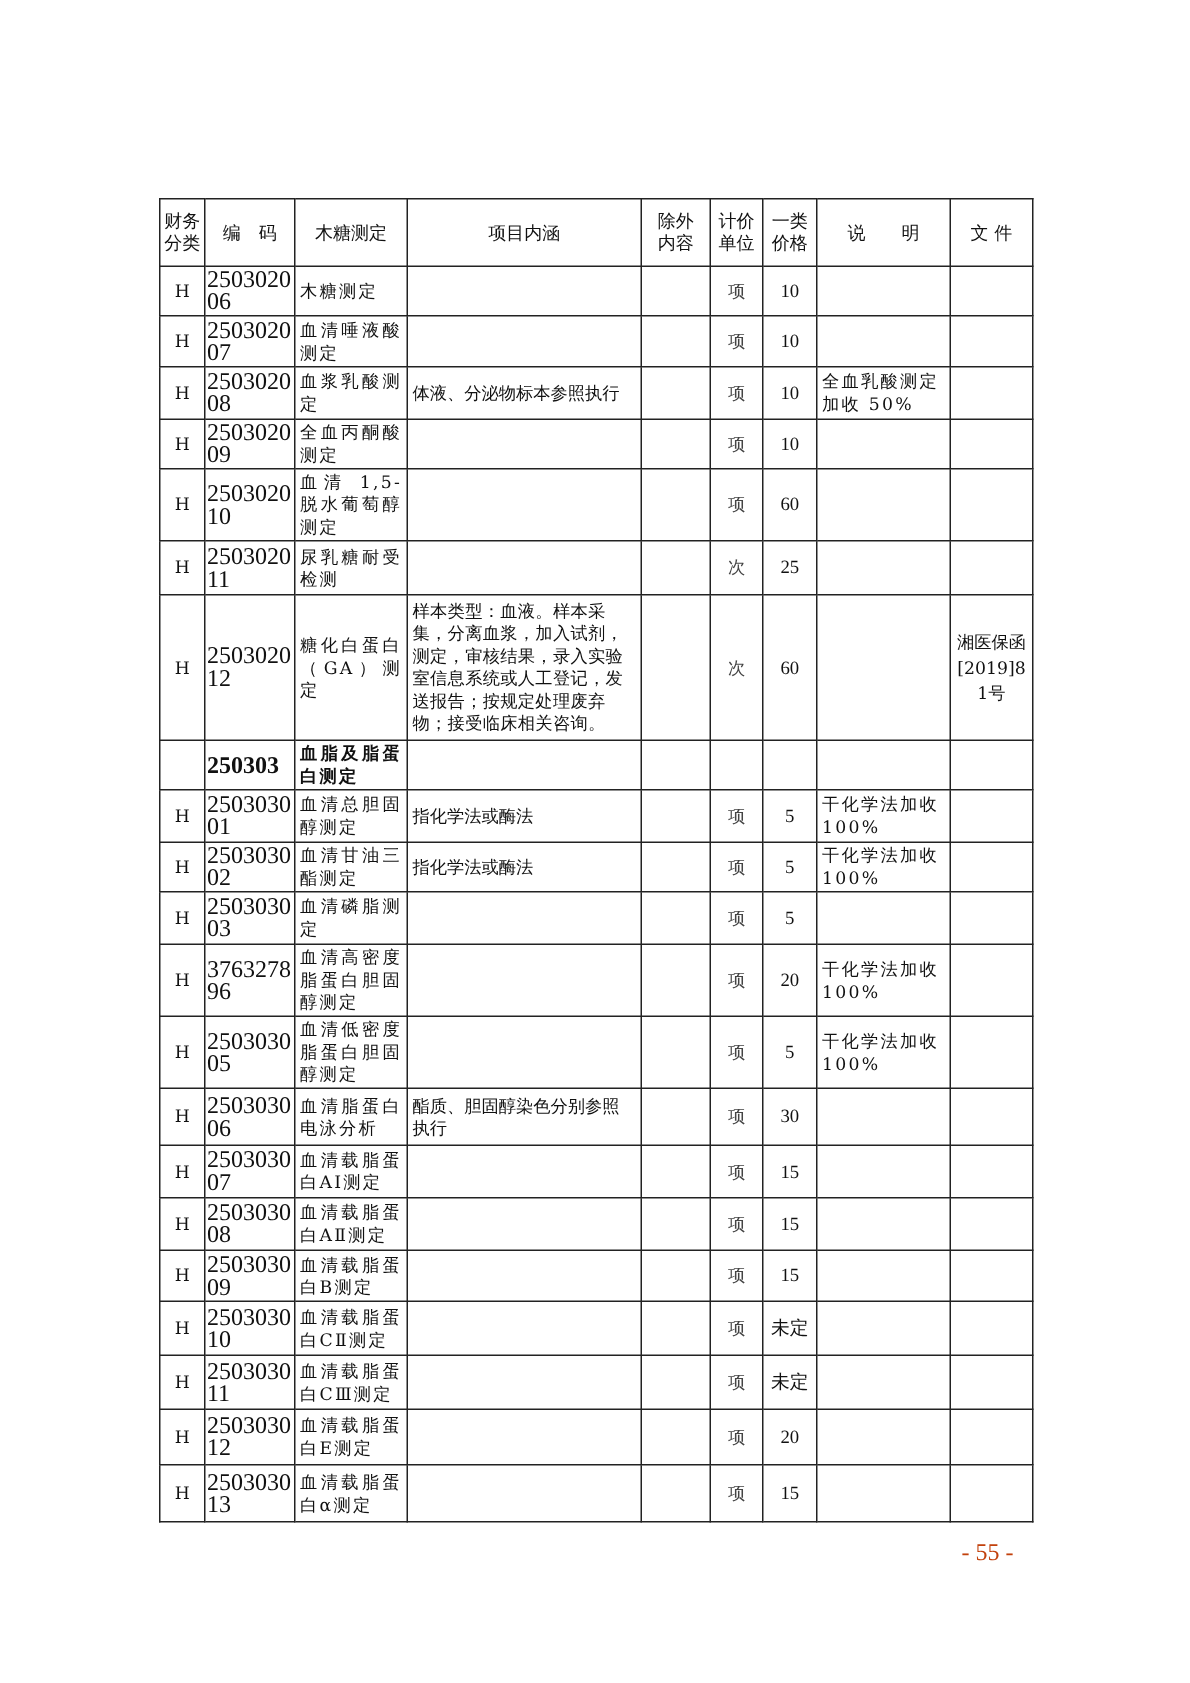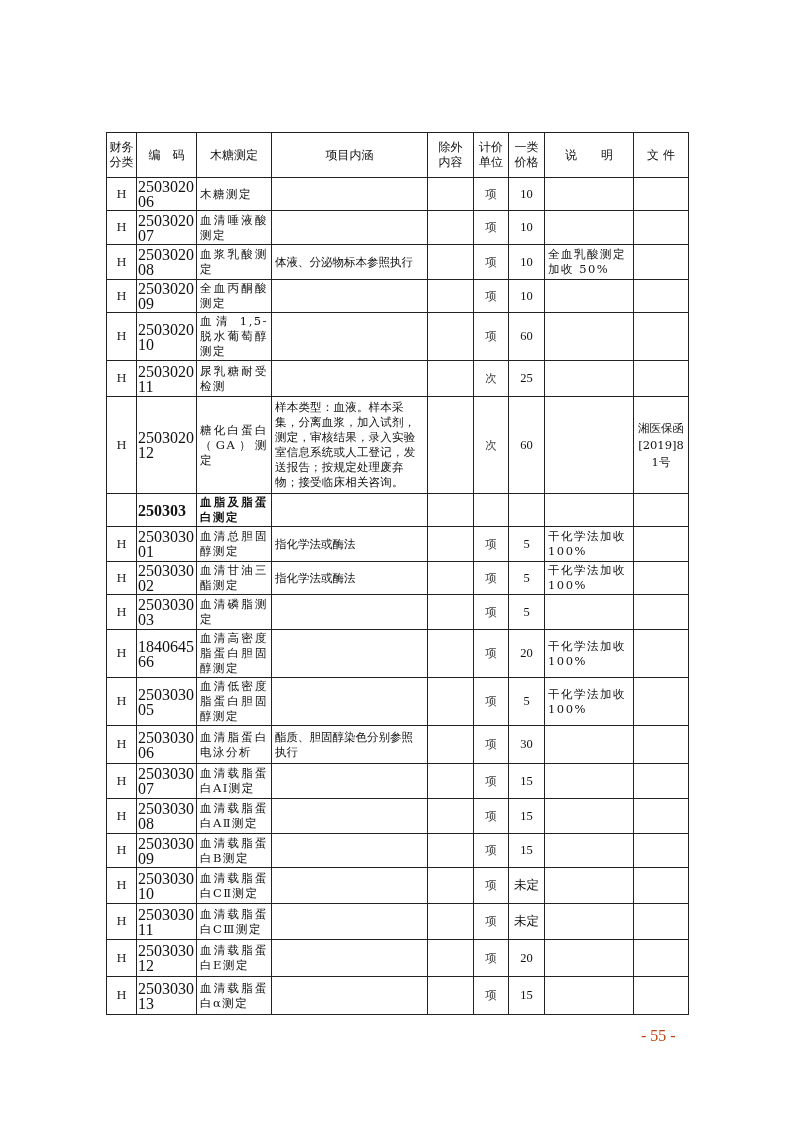--- a/index.html
+++ b/index.html
@@ -184,21 +184,21 @@
         <td class="c-name letter">血清磷脂测定</td>
         <td class="c-content"></td>
         <td class="c-excl"></td>
         <td class="c-unit">项</td>
         <td class="c-price">5</td>
         <td class="c-note letter"></td>
         <td class="c-file"></td>
       </tr>
       <tr style="height: 47px;">
         <td class="c-cat">H</td>
-        <td class="c-code">184064566</td>
+        <td class="c-code">376327896</td>
         <td class="c-name letter">血清高密度脂蛋白胆固醇测定</td>
         <td class="c-content"></td>
         <td class="c-excl"></td>
         <td class="c-unit">项</td>
         <td class="c-price">20</td>
         <td class="c-note letter">干化学法加收100%</td>
         <td class="c-file"></td>
       </tr>
       <tr style="height: 47px;">
         <td class="c-cat">H</td>

